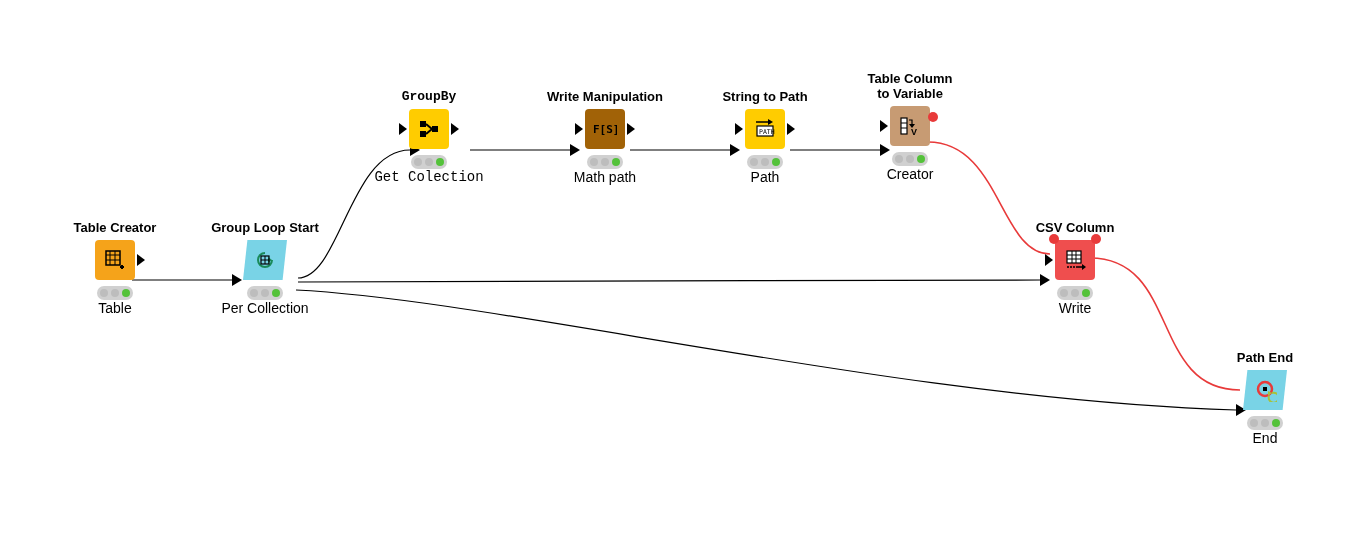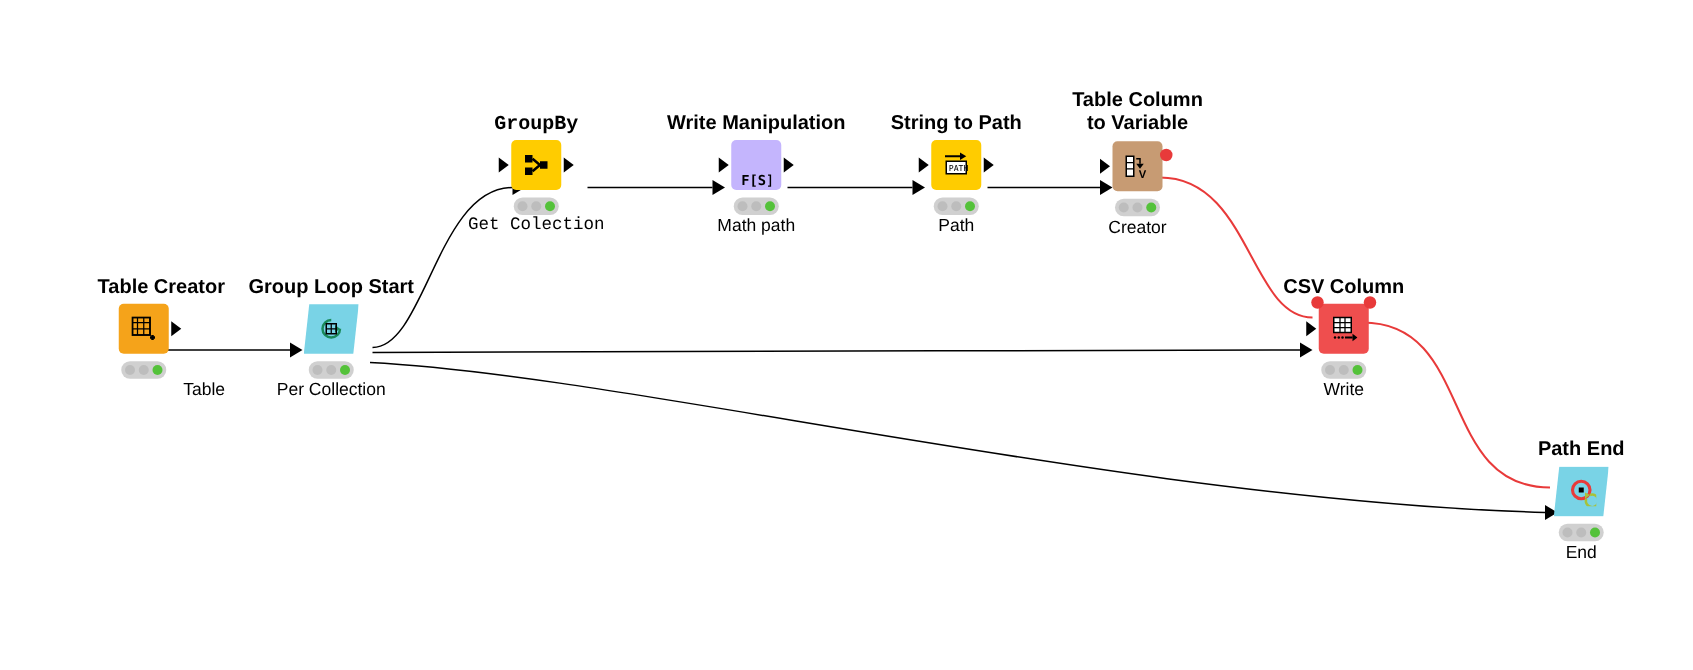--- a/index.html
+++ b/index.html
@@ -1,19 +1,19 @@
 <!DOCTYPE html>
 <html><head>
 <meta charset="utf-8">
 <style>
   html,body{margin:0;padding:0;width:1354px;height:536px;background:#fff;font-family:Arial,Helvetica,sans-serif;}
   .canvas{position:relative;width:1354px;height:536px;}
   svg.wires{position:absolute;left:0;top:0;width:1354px;height:536px;pointer-events:none;}
   .node{position:absolute;text-align:center;}
-  .node .title{font-size:16px;font-weight:700;color:#000;white-space:pre;line-height:1.15;}
+  .node .title{font-size:13px;font-weight:700;color:#000;white-space:pre;line-height:1.15;}
   .node .caption{font-size:14px;color:#000;margin-top:0;white-space:nowrap;}
   .node .body{position:relative;width:40px;height:40px;margin:4px auto 0 auto;border-radius:4px;display:flex;align-items:center;justify-content:center;}
   .node .body svg{display:block;}
   .node .traffic{width:36px;height:14px;margin:6px auto 0 auto;border-radius:7px;background:#d0d0d0;display:flex;align-items:center;justify-content:space-evenly;}
   .node .traffic span{width:8px;height:8px;border-radius:50%;background:#bdbdbd;}
   .node .traffic span.on{background:#54c23a;}
   .port{position:absolute;width:0;height:0;}
   .port.in {border-top:6px solid transparent;border-bottom:6px solid transparent;border-left:8px solid #000;left:-10px;}
   .port.out{border-top:6px solid transparent;border-bottom:6px solid transparent;border-left:8px solid #000;right:-10px;}
   .vport{position:absolute;width:10px;height:10px;border-radius:50%;background:#e83a3a;}
@@ -46,21 +46,21 @@
     <polygon points="232,274 232,286 242,280"></polygon>
     <polygon points="410,144 410,156 420,150"></polygon>
     <polygon points="570,144 570,156 580,150"></polygon>
     <polygon points="730,144 730,156 740,150"></polygon>
     <polygon points="880,144 880,156 890,150"></polygon>
     <polygon points="1040,274 1040,286 1050,280"></polygon>
     <polygon points="1236,404 1236,416 1246,410"></polygon>
   </g>
 </svg>
 
-<div class="node" style="left:50px;top:221px;width:130px;text-align:right;">
+<div class="node" style="left:50px;top:221px;width:130px;">
   <div class="title">Table Creator</div>
   <div class="body" style="background:#f5a31a;">
     <svg width="20" height="20" viewBox="0 0 20 20">
       <rect x="1" y="1" width="14" height="14" fill="none" stroke="#000" stroke-width="1.5"></rect>
       <line x1="1" y1="5" x2="15" y2="5" stroke="#000" stroke-width="1"></line>
       <line x1="1" y1="10" x2="15" y2="10" stroke="#000" stroke-width="1"></line>
       <line x1="5" y1="1" x2="5" y2="15" stroke="#000" stroke-width="1"></line>
       <line x1="10" y1="1" x2="10" y2="15" stroke="#000" stroke-width="1"></line>
       <line x1="15" y1="17" x2="19" y2="17" stroke="#000" stroke-width="2"></line>
       <line x1="17" y1="15" x2="17" y2="19" stroke="#000" stroke-width="2"></line>
@@ -111,21 +111,21 @@
   <div class="traffic">
         <span></span>
         <span></span>
         <span class="on"></span>
       </div>
   <div class="caption">Get Colection</div>
 </div>
 
 <div class="node" style="left:530px;top:90px;width:150px;">
   <div class="title">Write Manipulation</div>
-  <div class="body" style="background:#c4b5fd;align-items:flex-end;">
+  <div class="body" style="background:#a16207;">
     <svg width="24" height="16" viewBox="0 0 24 16">
       <text x="0" y="12" font-size="11" font-family="monospace" font-weight="bold" fill="#000">F[S]</text>
     </svg>
     <div class="port in" style="top:14px;"></div>
     <div class="port out" style="top:14px;"></div>
   </div>
   <div class="traffic">
         <span></span>
         <span></span>
         <span class="on"></span>

